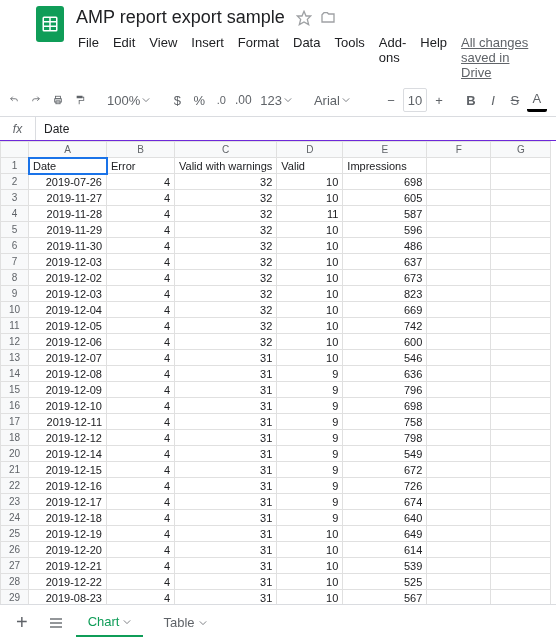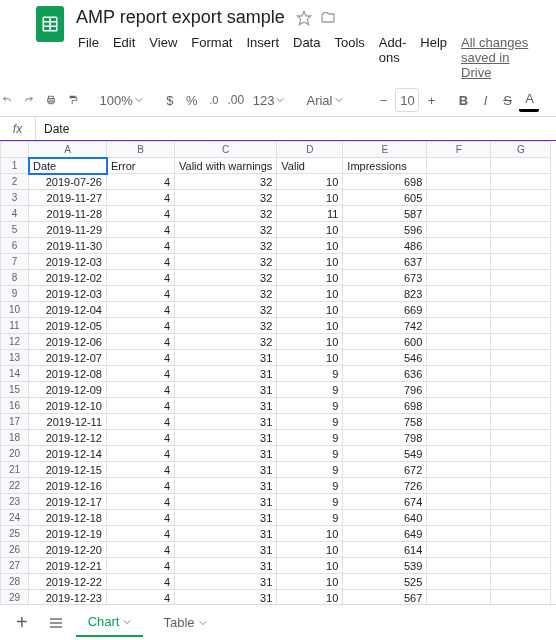--- a/index.html
+++ b/index.html
@@ -7,21 +7,21 @@
 .header { display: flex; align-items: flex-start; padding: 6px 8px 0 8px; margin-left: 28px; }
 .logo { width: 28px; height: 36px; background: #0f9d58; border-radius: 3px; margin-right: 8px; display: flex; align-items: center; justify-content: center; }
 .logo svg { width: 18px; height: 18px; }
 .title-area { flex: 1; }
 .title-row { display: flex; align-items: center; gap: 6px; }
 .doc-title { font-size: 18px; color: #202124; padding: 1px 4px; }
 .icon-btn { width: 18px; height: 18px; display: flex; align-items: center; justify-content: center; cursor: pointer; opacity: 0.6; }
 .menubar { display: flex; gap: 2px; font-size: 13px; color: #202124; margin-top: 2px; }
 .menubar span { padding: 4px 6px; cursor: pointer; }
 .save-status { color: #5f6368; text-decoration: underline; padding: 4px 6px; }
-.toolbar { display: flex; align-items: center; padding: 4px 4px; border-bottom: 1px solid #dadce0; gap: 2px; font-size: 13px; color: #5f6368; justify-content: center; }
+.toolbar { display: flex; align-items: center; padding: 4px 4px; border-bottom: 1px solid #dadce0; gap: 2px; font-size: 13px; color: #5f6368; }
 .tbtn { padding: 4px 5px; display: flex; align-items: center; justify-content: center; cursor: pointer; border-radius: 2px; min-width: 20px; height: 24px; }
 .tsep { width: 1px; height: 18px; background: #dadce0; margin: 0 4px; }
 .tdrop { display: flex; align-items: center; gap: 2px; padding: 4px 5px; cursor: pointer; }
 .fxbar { display: flex; align-items: center; border-bottom: 1px solid #6d28d9; height: 24px; font-size: 12px; }
 .fxlabel { width: 36px; text-align: center; font-style: italic; color: #5f6368; border-right: 1px solid #dadce0; height: 100%; display: flex; align-items: center; justify-content: center; }
 .fxval { padding: 0 8px; color: #202124; }
 .grid { flex: 1; overflow: auto; position: relative; }
 table { border-collapse: collapse; font-size: 11px; table-layout: fixed; }
 th, td { border: 1px solid #e0e0e0; height: 16px; padding: 0 4px; white-space: nowrap; overflow: hidden; }
 th { background: #f8f9fa; font-weight: normal; color: #5f6368; font-size: 10px; text-align: center; }
@@ -67,22 +67,22 @@
       <span class="icon-btn">
         <svg width="16" height="16" viewBox="0 0 24 24" fill="none" stroke="#5f6368" stroke-width="2">
             <path d="M3 7l3-3h5l2 2h8v12H3z"></path>
           </svg>
       </span>
     </div>
     <div class="menubar">
       <span>File</span>
       <span>Edit</span>
       <span>View</span>
+      <span>Insert</span>
       <span>Format</span>
-      <span>Insert</span>
       <span>Data</span>
       <span>Tools</span>
       <span>Add-ons</span>
       <span>Help</span>
       <span class="save-status">All changes saved in Drive</span>
     </div>
   </div>
 </div>
 
 <div class="toolbar">
@@ -439,21 +439,21 @@
           <td class="colA r">2019-12-22</td>
           <td class="colB r">4</td>
           <td class="colC r">31</td>
           <td class="colD r">10</td>
           <td class="colE r">525</td>
           <td class="colF r"></td>
           <td class="colG r"></td>
         </tr>
         <tr>
           <th class="rowhdr">29</th>
-          <td class="colA r">2019-12-23</td>
+          <td class="colA r">2019-08-23</td>
           <td class="colB r">4</td>
           <td class="colC r">31</td>
           <td class="colD r">10</td>
           <td class="colE r">567</td>
           <td class="colF r"></td>
           <td class="colG r"></td>
         </tr>
       </tbody>
 </table>
 </div>

